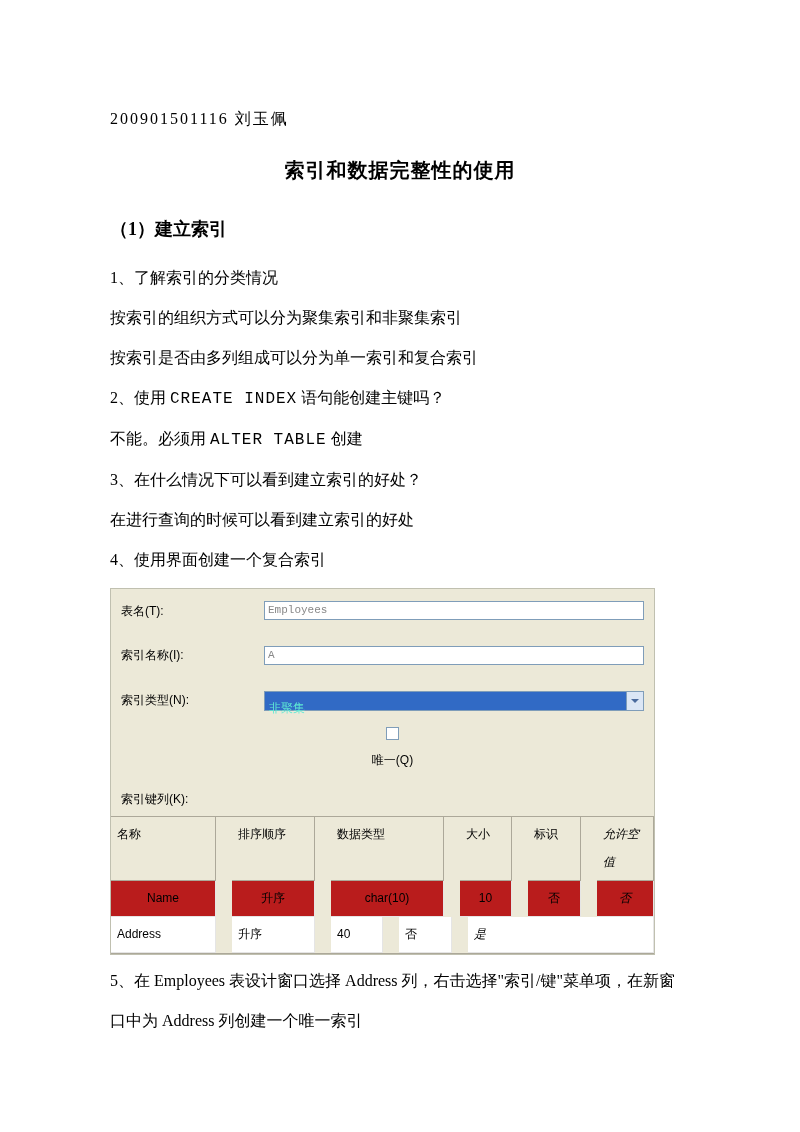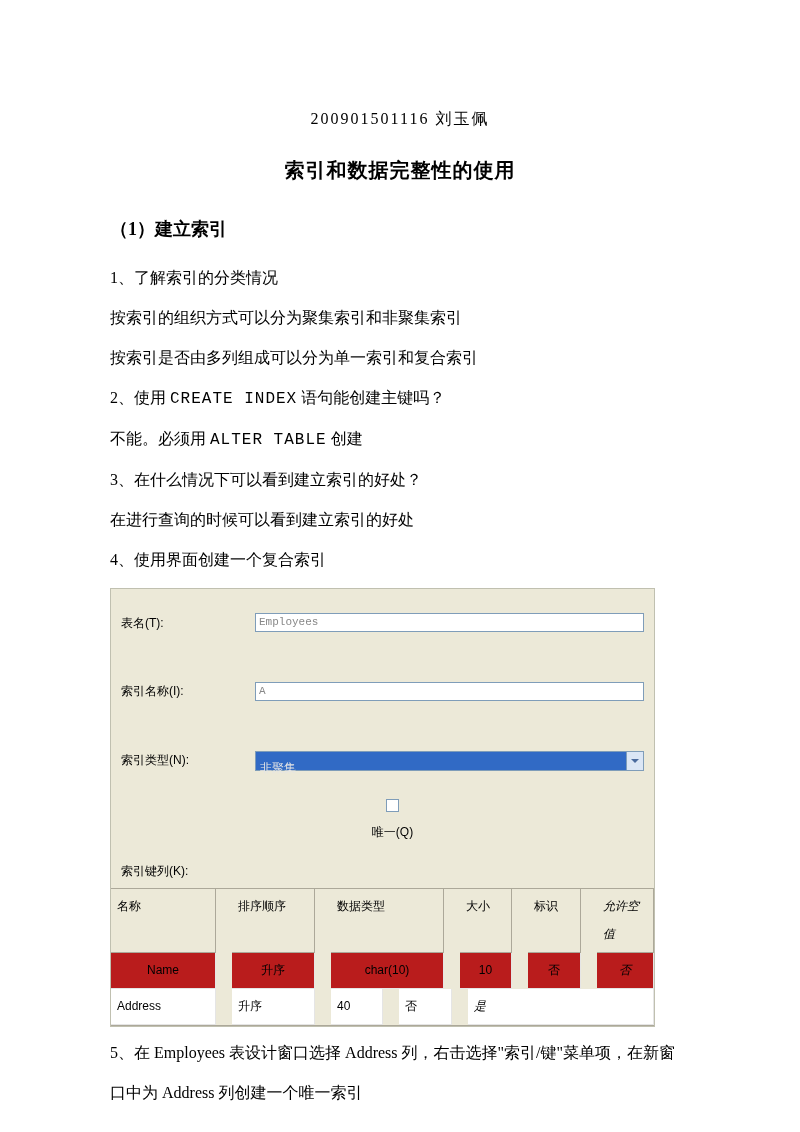--- a/index.html
+++ b/index.html
@@ -10,21 +10,20 @@
     font-family: "SimSun", "宋体", serif;
     width: 800px;
   }
   .page {
     padding: 100px 110px 60px 110px;
     color: #000;
     font-size: 16px;
     line-height: 2.4;
   }
   .header-id {
-    text-align: center;
     font-size: 16px;
     margin-bottom: 8px;
     letter-spacing: 2px;
   }
   .title {
     text-align: center;
     font-size: 20px;
     font-weight: bold;
     margin-bottom: 14px;
     letter-spacing: 1px;
@@ -50,22 +49,22 @@
     background: #ece9d8;
     border: 1px solid #c0c0b0;
     font-family: Tahoma, "SimSun", sans-serif;
     font-size: 12px;
     color: #000;
     margin: 8px 0 6px 0;
   }
   .form-row {
     display: flex;
     align-items: center;
-    padding: 20px 10px;
-    gap: 4px;
+    padding: 8px 10px;
+    gap: 13px;
   }
   .form-label {
     width: 130px;
     font-size: 12px;
   }
   .form-input {
     flex: 1;
     height: 19px;
     background: #fff;
     border: 1px solid #7f9db9;
@@ -79,21 +78,21 @@
   .combo-wrap {
     flex: 1;
     display: flex;
     align-items: stretch;
     height: 20px;
     max-width: 395px;
   }
   .combo-selected {
     flex: 1;
     background: #316ac5;
-    color: #e5e5e5;
+    color: #5eead4;
     padding: 2px 4px;
     font-size: 12px;
     border: 1px solid #7f9db9;
     border-right: none;
   }
   .combo-btn {
     width: 18px;
     background: #dbe6f5;
     border: 1px solid #7f9db9;
     display: flex;

